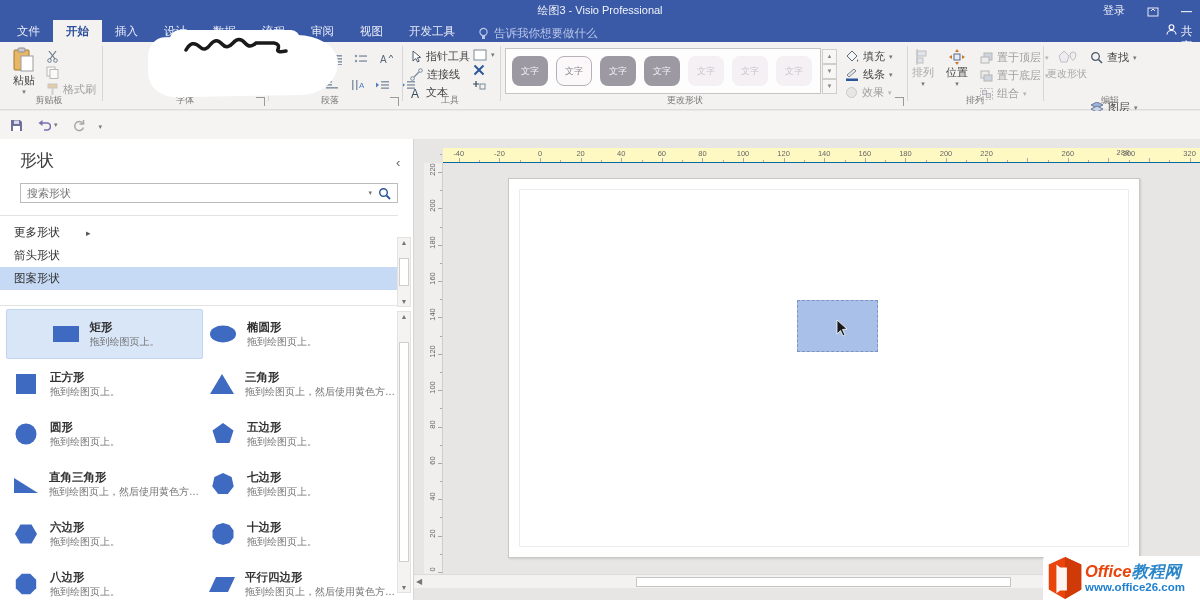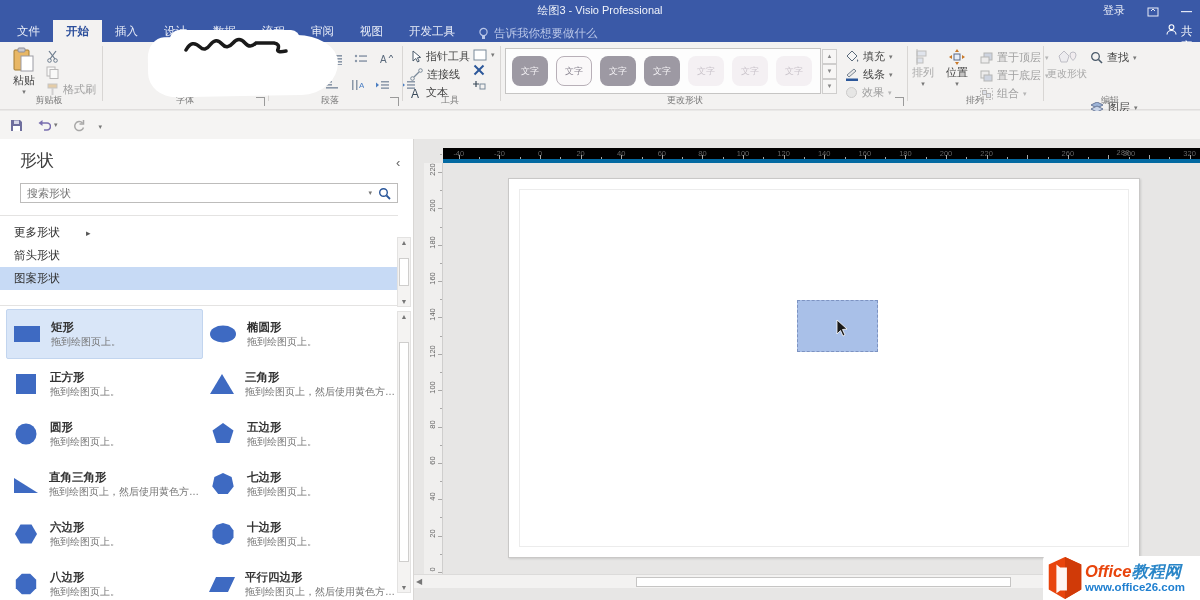--- a/index.html
+++ b/index.html
@@ -51,28 +51,28 @@
   .searchbox { left:20px; top:44px; width:378px; height:20px; border:1px solid #bdbcbb; background:#fff; display:flex; align-items:center; }
   .searchbox input { flex:1; border:0; outline:none; font-size:11px; padding:0 6px; color:#555; font-family:inherit; background:transparent; }
   .cat-list { left:0; top:82px; width:398px; }
   .cat { padding:4px 0 4px 14px; font-size:11.5px; color:#333; display:flex; gap:26px; align-items:center; }
   .cat.selected { background:#c7daf5; }
   .vscroll { position:absolute; width:14px; background:#f4f3f2; border:1px solid #e3e2e1; display:flex; flex-direction:column; align-items:center; justify-content:space-between; font-size:7px; color:#777; padding:1px 0; }
   .vthumb { width:10px; background:#fff; border:1px solid #cfcecd; }
   .panel-div { position:absolute; left:0; width:398px; height:1px; background:#e4e3e2; }
   .shape-grid { left:6px; top:170px; width:392px; display:grid; grid-template-columns:197px 190px; grid-auto-rows:50px; }
   .shape-item { display:flex; align-items:center; gap:8px; padding:2px 4px; border-radius:2px; }
-  .shape-item.selected { background:#d9e6f8; border:1px solid #c2d5ef; }
+  .shape-item.selected { background:#d9e6f8; border:1px solid #c2d5ef;justify-content:center; }
   .shape-item .ic { width:32px; display:flex; justify-content:center; }
   .shape-name { font-size:11.5px; font-weight:bold; color:#333; }
   .shape-desc { font-size:10px; color:#737373; white-space:nowrap; overflow:hidden; max-width:150px; text-overflow:ellipsis; }
 
   
   .canvas-region { left:414px; top:139px; width:786px; height:461px; background:#e7e6e5; }
-  .hruler { position:absolute; left:29px; top:9px; width:757px; height:15px; background:#000000; border-bottom:4px solid #0369a1; }
+  .hruler { position:absolute; left:29px; top:9px; width:757px; height:15px; background:#fef9c3; border-bottom:1px solid #0369a1; }
   .hruler .lab { position:absolute; top:1px; font-size:7.5px; color:#666; transform:translateX(-50%); }
   .hruler .tick { position:absolute; bottom:0; width:1px; height:4px; background:#a9a8a7; }
   .hruler .tick.minor { height:2px; }
   .vruler { position:absolute; left:10px; top:24px; width:19px; height:411px; background:#f0efee; border-right:1px solid #cfcecd; }
   .vruler .lab { position:absolute; left:1px; font-size:7.5px; color:#666; transform:rotate(-90deg); transform-origin:center; width:14px; text-align:center; }
   .vruler .tick { position:absolute; right:0; height:1px; width:4px; background:#a9a8a7; }
   .page { position:absolute; left:94px; top:39px; width:632px; height:380px; background:#fff; border:1px solid #c9c8c7; box-shadow:1px 1px 2px rgba(0,0,0,.12); }
   .page-margin { position:absolute; left:10px; top:10px; right:10px; bottom:10px; border:1px solid #ececec; }
   .canvas-shape { position:absolute; left:383px; top:161px; width:81px; height:52px; border:1px dashed #7d93c2; }
   .hscroll { position:absolute; left:0; top:435px; width:786px; height:14px; background:#f3f2f1; border-top:1px solid #dcdbda; }

